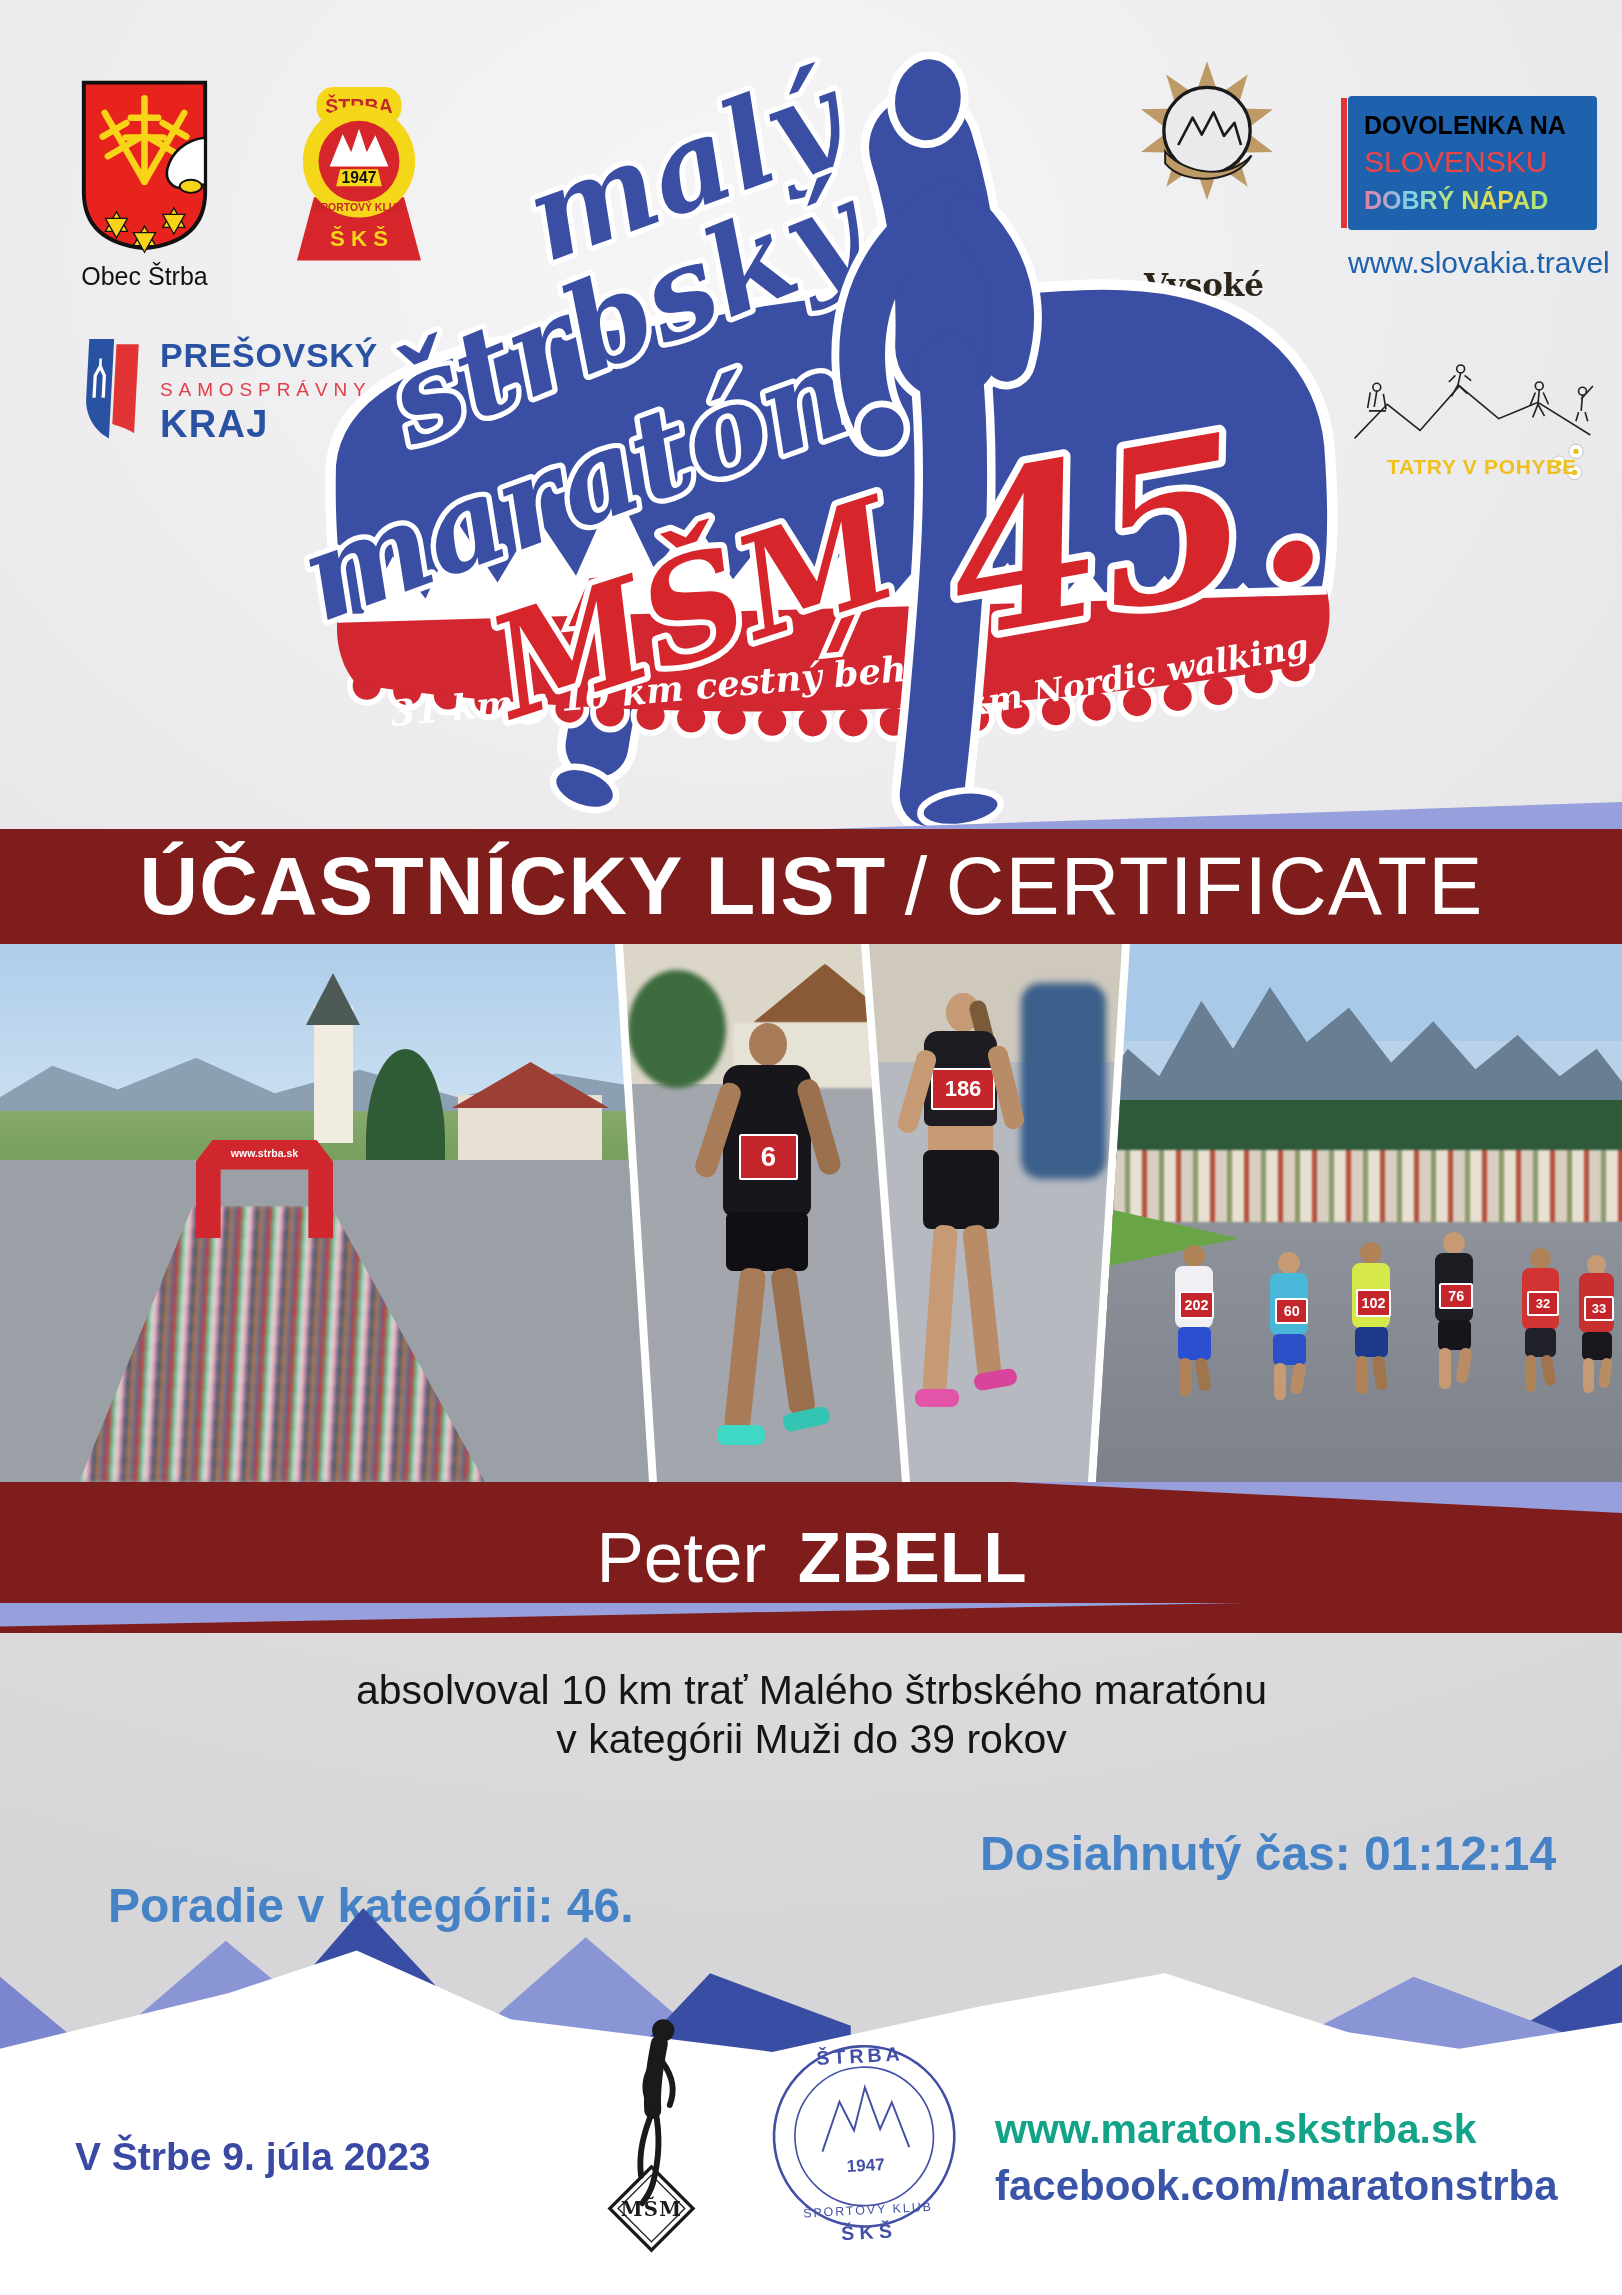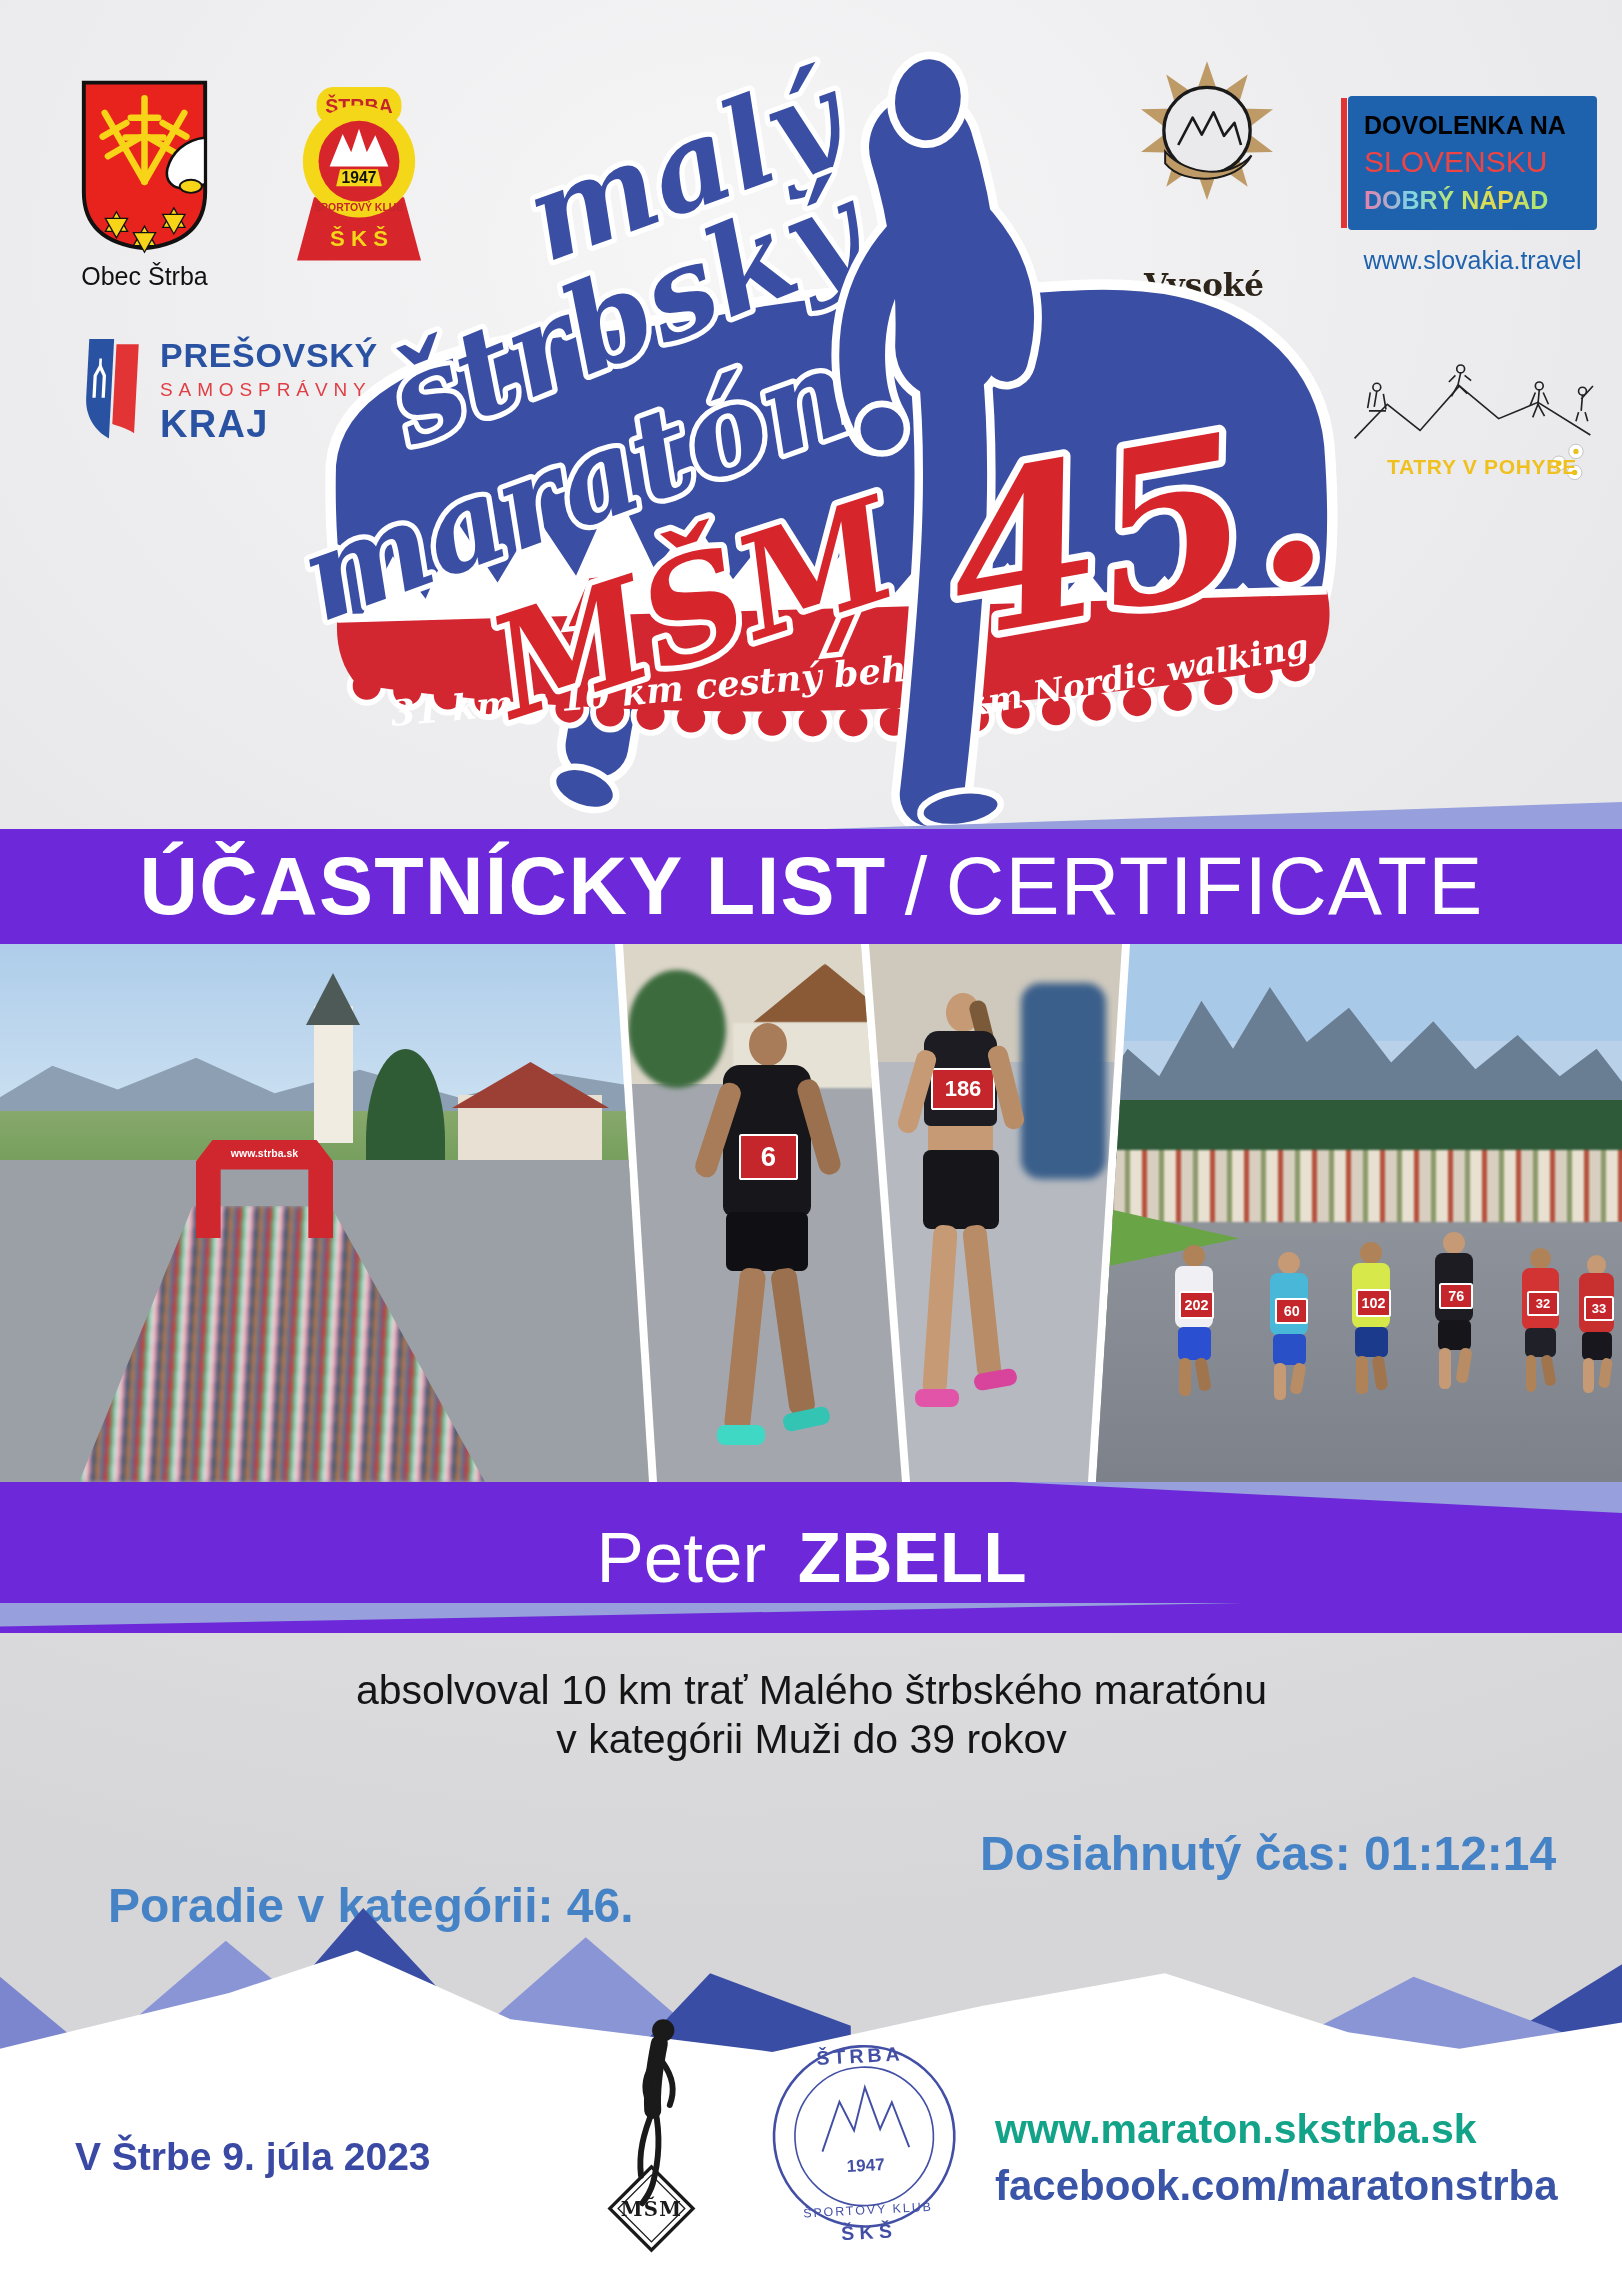--- a/index.html
+++ b/index.html
@@ -3,21 +3,21 @@
 <meta charset="utf-8">
 <style>
   html,body{margin:0;padding:0;background:#888;}
   .page{position:relative;width:1623px;height:2295px;overflow:hidden;background:#fff;
         font-family:"Liberation Sans",sans-serif;}
   .abs{position:absolute;}
   
   .bg-gray{position:absolute;left:0;top:0;width:1623px;height:2100px;
     background:radial-gradient(130% 80% at 45% 12%, #f6f6f7 0%, #e9e9eb 45%, #d6d6d9 100%);}
   
-  .banner{position:absolute;left:0;width:1623px;background:#6d28d9;color:#fff;
+  .banner{position:absolute;left:0;width:1623px;background:#7f1d1d;color:#fff;
     display:flex;align-items:center;justify-content:center;}
   #banner1{top:829px;height:115px;font-size:81px;}
   #banner1 .t-main{font-weight:bold;letter-spacing:1.3px;}
   #banner1 .t-sep{font-weight:400;margin:0 18.3px;}
   #banner1 .t-alt{font-weight:400;letter-spacing:1.3px;}
   #banner2{top:1482px;height:151px;font-size:71px;gap:12px;}
   #banner2 .name-first{font-weight:400;margin-right:19.6px;}
   #banner2 .name-last{font-weight:bold;}
   .wedge{position:absolute;background:#97A0DC;}
   #wedge1{left:0;top:802px;width:1623px;height:27.5px;
@@ -56,21 +56,21 @@
     font-size:15.7px;letter-spacing:8.5px;color:#555;}
   .dv-box{position:absolute;left:1348px;top:96px;width:249px;height:134px;background:#1E62AE;
     border-radius:3.9px;padding:0;}
   .dv-bar{position:absolute;left:1341px;top:98px;width:5.9px;height:130px;background:#E23434;}
   .dv-l1{position:absolute;left:1364px;top:111px;font-size:25px;font-weight:bold;color:#000000;}
   .dv-l2{position:absolute;left:1364px;top:145px;font-size:30px;font-weight:normal;color:#ef4444;}
   .dv-l3{position:absolute;left:1364px;top:186px;font-size:25px;font-weight:bold;
     background:linear-gradient(90deg,#e87fa8,#7fd3e8,#bde86a,#e8d54a,#9fe87f);
     -webkit-background-clip:text;background-clip:text;color:transparent;}
   .dv-url{position:absolute;left:1348px;top:246px;width:249px;text-align:center;
-    font-size:25px;color:#1E62AE;}
+    font-size:30px;color:#1E62AE;}
   .tvp-label{position:absolute;left:1355px;top:455px;font-size:21px;font-weight:bold;
     color:#F0C01E;letter-spacing:0.7px;margin-left:32px;}
 </style>
 </head>
 <body>
 
 <div class="page">
   <div class="bg-gray"></div>
 
   <svg class="abs" style="left:76px;top:77px" width="137" height="190" viewBox="0 0 210 290">

